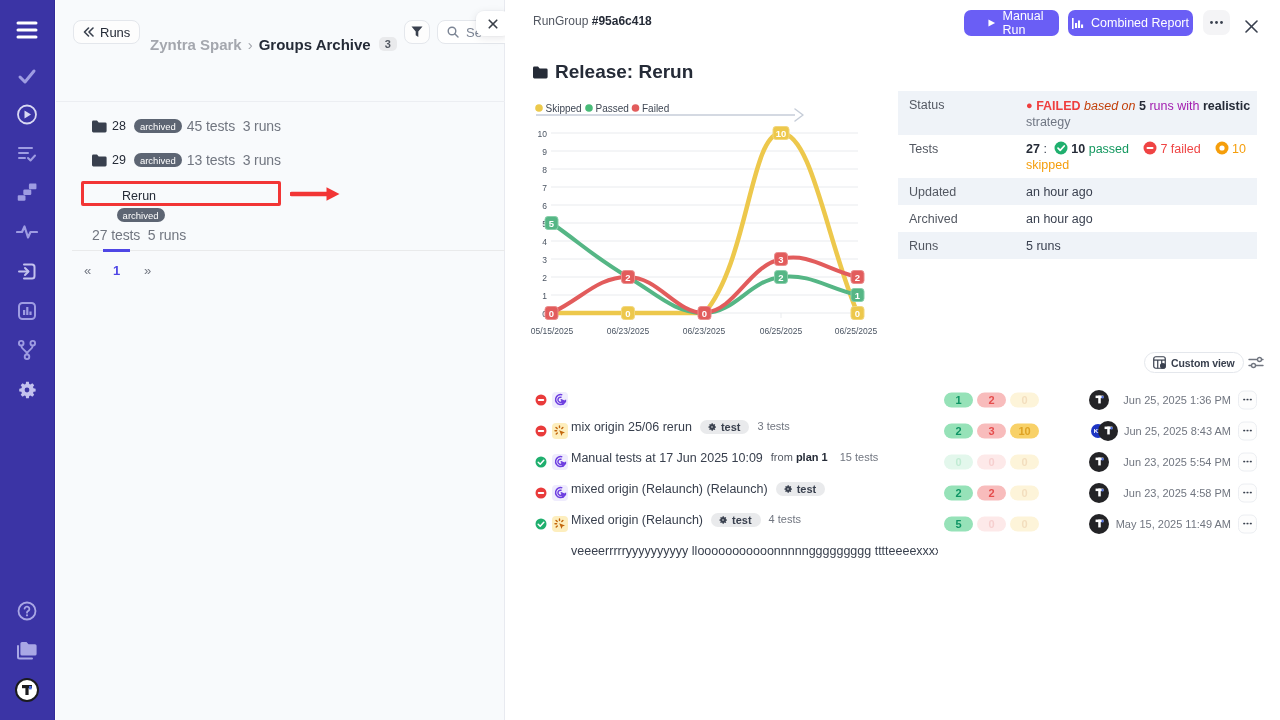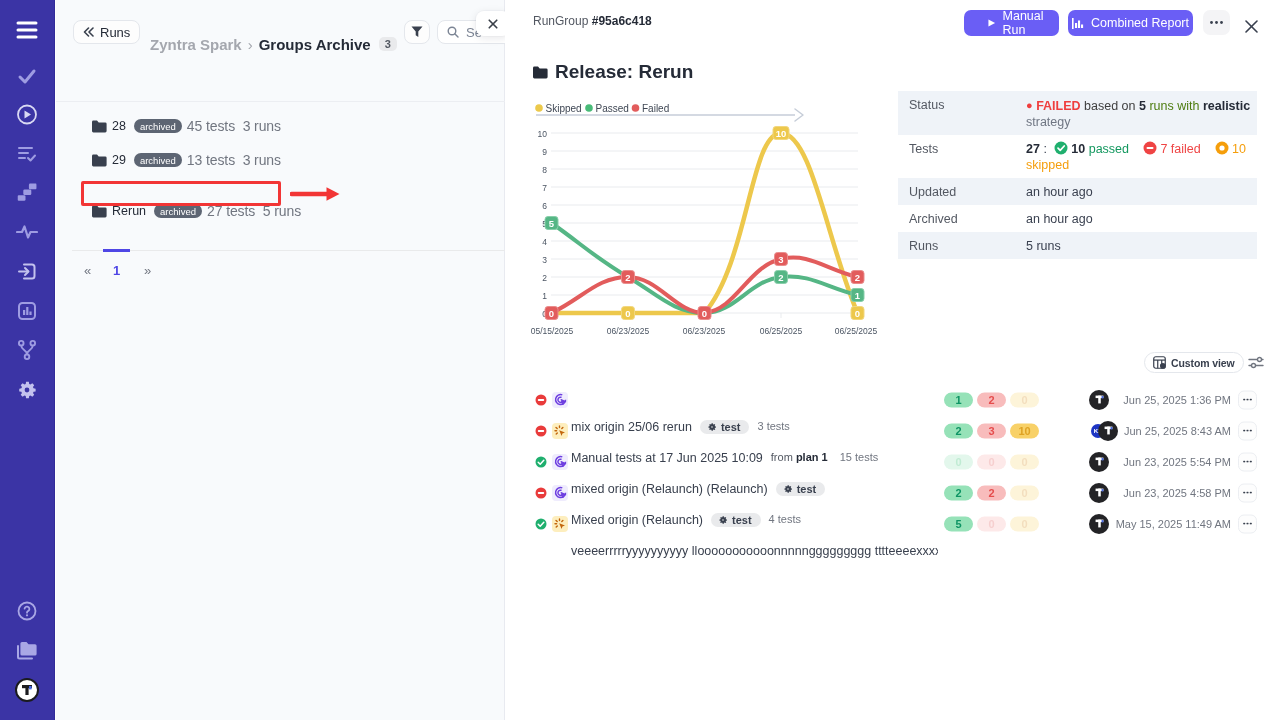--- a/index.html
+++ b/index.html
@@ -198,21 +198,21 @@
         <span class="gmeta">45 tests&nbsp; 3 runs</span>
     </div>
     <div class="grow" style="top:150px; height:20px;">
       <svg width="15" height="13" viewBox="0 0 15 13">
           <path d="M0 2 a1.4 1.4 0 0 1 1.4 -1.4 h3.6 l1.7 1.8 h6.5 A1.4 1.4 0 0 1 14.6 3.8 V11 a1.4 1.4 0 0 1 -1.4 1.4 H1.4 A1.4 1.4 0 0 1 0 11 Z" fill="#39404e"></path>
         </svg>
       <span class="gname">29</span>
         <span class="gpill">archived</span>
         <span class="gmeta">13 tests&nbsp; 3 runs</span>
     </div>
-    <div class="grow" style="top:201px; height:20px;">
+    <div class="grow" style="top:184px; height:20px;flex-direction:column;">
       <svg width="15" height="13" viewBox="0 0 15 13">
           <path d="M0 2 a1.4 1.4 0 0 1 1.4 -1.4 h3.6 l1.7 1.8 h6.5 A1.4 1.4 0 0 1 14.6 3.8 V11 a1.4 1.4 0 0 1 -1.4 1.4 H1.4 A1.4 1.4 0 0 1 0 11 Z" fill="#39404e"></path>
         </svg>
       <span class="gname">Rerun</span>
         <span class="gpill">archived</span>
         <span class="gmeta">27 tests&nbsp; 5 runs</span>
     </div>
 
     <div id="pagi">
       <div id="pactive"></div>
@@ -362,21 +362,21 @@
         <g>
             <rect x="851" y="270.5" width="13" height="13" rx="3" fill="#e25c5c" stroke="#ea8d8d" stroke-width="1"></rect>
             <text x="857.5" y="280.5" fill="#fff">2</text>
           </g>
       </g>
     </svg>
 
     <div id="stable">
       <div class="strow odd">
           <div class="stlab">Status</div>
-          <div class="stval" style="white-space:nowrap;"><span style="color:#ef3e3e;font-weight:700;"><span style="font-size:11px; vertical-align:1px;">●</span> FAILED</span><span style="color:#404040;"> based on </span><b>5</b><span style="color:#4d7c0f;"> runs with </span><b>realistic</b><br><span style="color:#6f7683;">strategy</span></div>
+          <div class="stval" style="white-space:nowrap;"><span style="color:#ef3e3e;font-weight:700;"><span style="font-size:11px; vertical-align:1px;">●</span> FAILED</span><span style="color:#c2410c;font-style:italic;"> based on </span><b>5</b><span style="color:#a21caf;"> runs with </span><b>realistic</b><br><span style="color:#6f7683;">strategy</span></div>
         </div>
       <div class="strow">
           <div class="stlab">Tests</div>
           <div class="stval"><b>27</b> : &nbsp;<svg width="14" height="14" viewBox="0 0 14 14" style="vertical-align:-2px">
               <circle cx="7" cy="7" r="6.5" fill="#1faf6e"></circle>
               <path d="M4 7.2 L6.2 9.4 L10.2 5" stroke="#fff" stroke-width="1.7" fill="none" stroke-linecap="round" stroke-linejoin="round"></path>
             </svg> <span style="color:#13985f;"><b>10</b> passed</span> &nbsp;&nbsp;&nbsp;<svg width="14" height="14" viewBox="0 0 14 14" style="vertical-align:-2px">
               <circle cx="7" cy="7" r="6.5" fill="#ef4444"></circle>
               <rect x="3.5" y="6" width="7" height="2" rx="1" fill="#fff"></rect>
             </svg> <span style="color:#ef4444;">7 failed</span> &nbsp;&nbsp;&nbsp;<svg width="14" height="14" viewBox="0 0 14 14" style="vertical-align:-2px">

